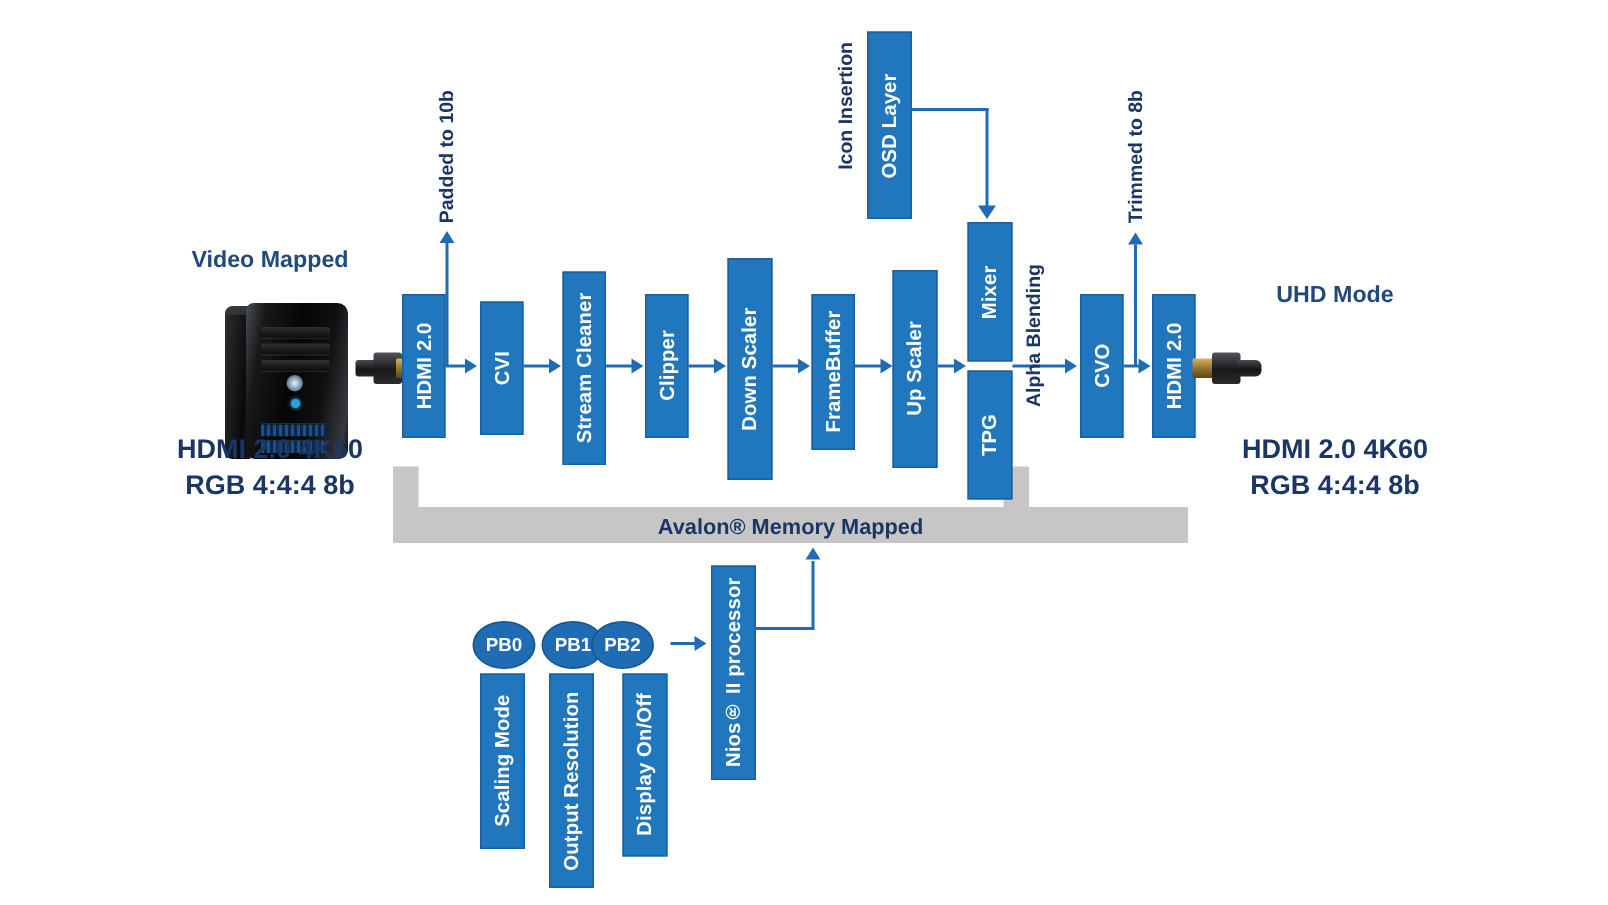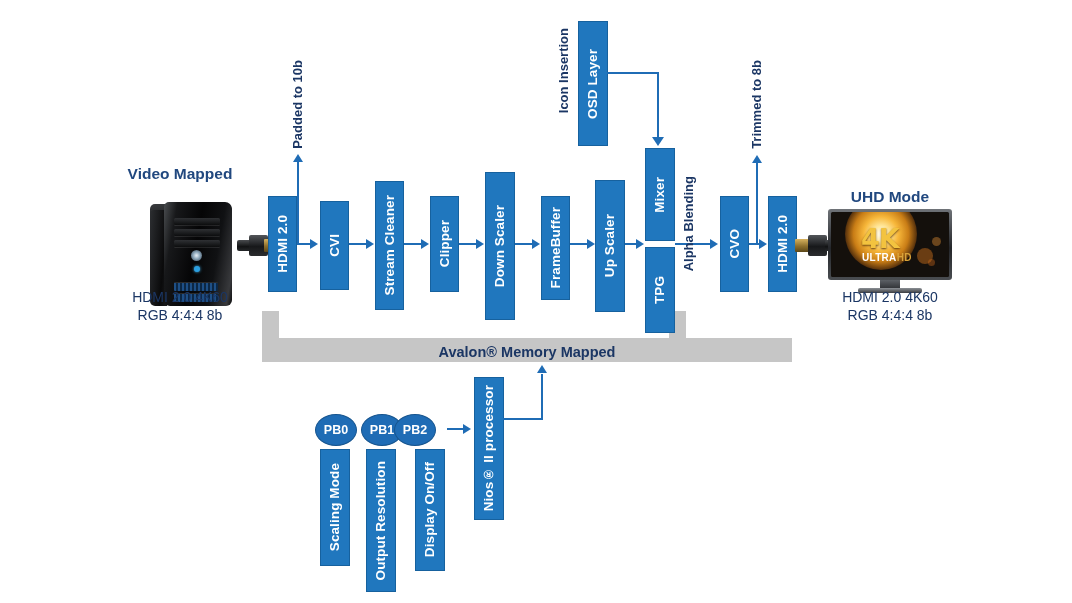--- a/index.html
+++ b/index.html
@@ -18,22 +18,22 @@
        writing-mode:vertical-rl;transform:rotate(180deg);
        line-height:1;}
 
   
   .cap{position:absolute;color:#1b3664;white-space:nowrap;}
   .cap.vrot{writing-mode:vertical-rl;transform:rotate(180deg);
             font-size:13px;font-weight:600;}
 
   .title{position:absolute;color:#21487f;font-size:15.5px;
          font-weight:600;white-space:nowrap;text-align:center;}
-  .subcap{position:absolute;color:#1b3664;font-size:14px;
-          font-weight:400;text-align:center;line-height:1.32;
+  .subcap{position:absolute;color:#1b3664;font-size:18px;
+          font-weight:700;text-align:center;line-height:1.32;
           white-space:nowrap;}
 
   
   .hl{position:absolute;background:#1f6cb5;height:2.2px;}
   .vl{position:absolute;background:#1f6cb5;width:2.2px;}
   .ar-r{position:absolute;width:0;height:0;
         border-top:5.5px solid transparent;border-bottom:5.5px solid transparent;
         border-left:8.5px solid #1f6cb5;}
   .ar-u{position:absolute;width:0;height:0;
         border-left:5.5px solid transparent;border-right:5.5px solid transparent;
@@ -259,35 +259,20 @@
   <div class="ar-d" style="left:652px;top:137px;"></div>
 
   <div class="hdmi" style="left:795px;top:234px;width:50px;height:24px;">
     <div class="plug" style="left:0px;"></div>
     <div class="shell" style="left:13px;"></div>
     <div class="cord" style="left:30px;"></div>
   </div>
 
   <div class="title" style="left:820px;top:188px;width:140px;">UHD Mode</div>
 
-  <div id="tv">
-    <div class="bezel"></div>
-    <div class="scr">
-      <div class="sun"></div>
-      <div class="b1"></div>
-        <div class="b2"></div>
-        <div class="b3"></div>
-      <div class="fourk">4K</div>
-      <div class="uhd">
-        <span class="u">ULTRA</span><span class="d">HD</span>
-      </div>
-    </div>
-    <div class="neck"></div>
-    <div class="base"></div>
-  </div>
 
   <div class="subcap" style="left:820px;top:288px;width:140px;">
     <div>HDMI 2.0 4K60</div>
     <div>RGB 4:4:4 8b</div>
   </div>
 
   <div class="blk" style="left:474px;top:377px;width:30px;height:143px;">
     <span>Nios® II processor</span>
   </div>
 

